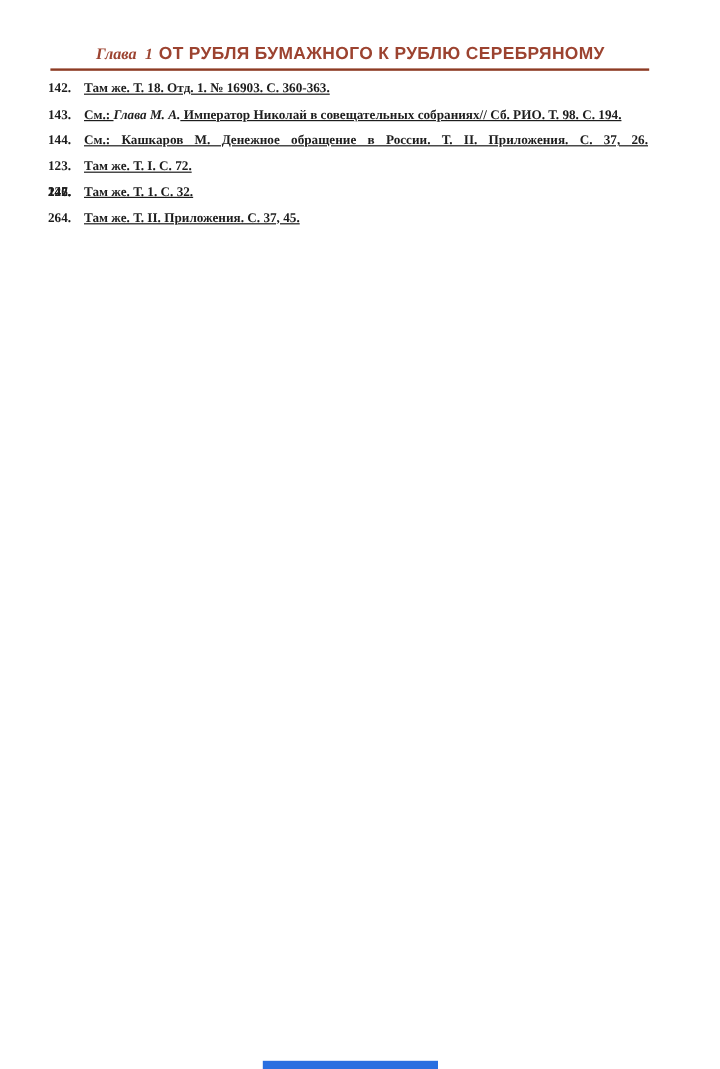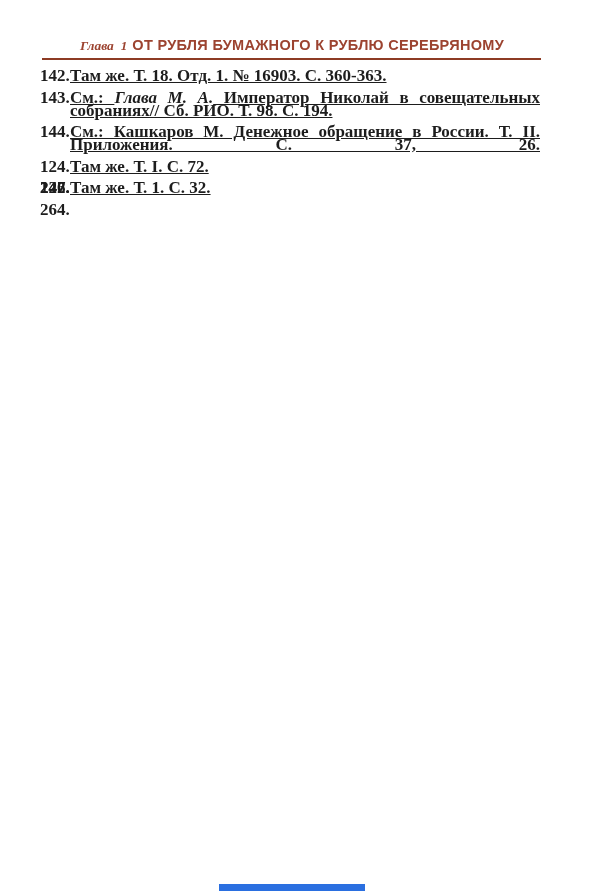--- a/index.html
+++ b/index.html
@@ -55,21 +55,21 @@
   }
   
   .references {
     margin: 9px 44px 0 40px;
   }
   .ref {
     position: relative;
     padding-left: 30px;
     text-align: justify;
     font-weight: bold;
-    font-size: 17px;
+    font-size: 11px;
     line-height: 13px;
     color: var(--ink);
     margin-bottom: 8.5px;
   }
   .ref.stretch { text-align-last: justify; }
   .ref .num {
     position: absolute;
     left: 0; top: 0;
     font-weight: bold;
   }
@@ -107,37 +107,38 @@
       <span class="num">143.</span>
       <span class="body"><span class="plain">См.: </span><span class="author">Глава М. А.</span><span class="plain"> Император Николай в совещательных собраниях// Сб. РИО. Т. 98. С. 194.</span></span>
     </div>
 
     <div class="ref stretch">
       <span class="num">144.</span>
       <span class="body"><span class="plain">См.: Кашкаров М. Денежное обращение в России. Т. II. Приложения. С. 37, 26.</span></span>
     </div>
 
     <div class="ref">
-      <span class="num">124.</span>
+      <span class="num">123.</span>
       <span class="body"><span class="plain">Там же. Т. I. С. 72.</span></span>
     </div>
 
     <div class="ref">
       <span class="num">146.</span>
     </div>
 
     <div class="ref">
       <span class="num">247.</span>
     </div>
 
     <div class="ref">
       <span class="num">222.</span>
       <span class="body"><span class="plain">Там же. Т. 1. С. 32.</span></span>
     </div>
 
     <div class="ref">
       <span class="num">264.</span>
+      <span class="body"><span class="plain">Там же. Т. II. Приложения. С. 37, 45.</span></span>
     </div>
   </div>
 
   <div class="bottom-bar"></div>
 
 </div>
 
 </body></html>

